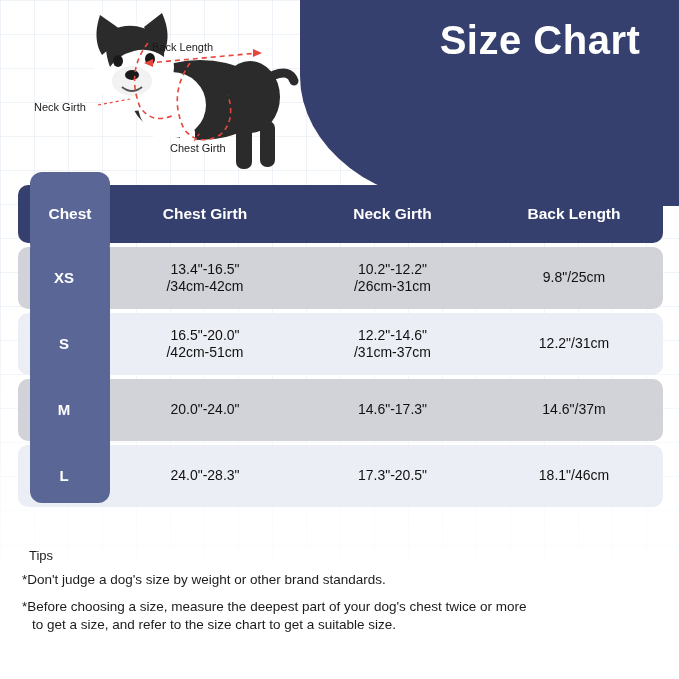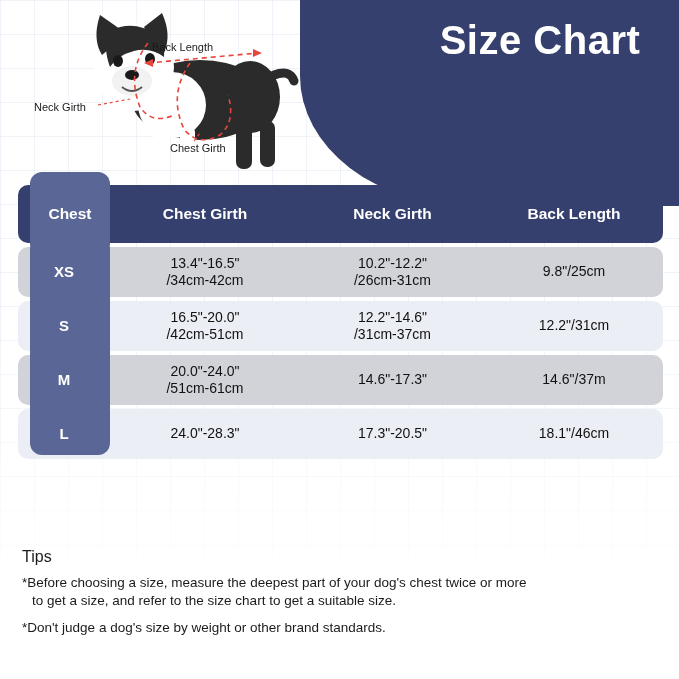--- a/index.html
+++ b/index.html
@@ -116,21 +116,21 @@
   .col-c { width: 190px; text-align: center; }
   .col-n { width: 185px; text-align: center; }
   .col-b { width: 178px; text-align: center; }
 
   .body-rows {
     position: relative;
     margin-top: 4px;
   }
   .row {
     position: relative;
-    height: 50px;
+    height: 62px;
     margin-bottom: 4px;
     border-radius: 10px;
     display: flex;
     align-items: center;
     font-size: 14px;
     color: #111111;
   }
   .row.alt0 { background: #d2d3d8; }
   .row.alt1 { background: #eceef5; }
   .row .cell {
@@ -162,23 +162,24 @@
   }
 
   
   .tips {
     position: absolute;
     left: 22px;
     top: 548px;
     width: 636px;
   }
   .tips-title {
-    font-size: 16px;
+    font-size: 13px;
     color: #1b1b1b;
     margin-bottom: 8px;
+    margin-left: 7px;
   }
   .tip-line {
     font-size: 13.5px;
     color: #1b1b1b;
     line-height: 1.35;
     margin-bottom: 9px;
   }
   .tip-line .indent { display: block; padding-left: 10px; }
 </style>
 </head>
@@ -272,21 +273,20 @@
           <div>12.2"-14.6"</div>
           <div>/31cm-37cm</div>
         </div>
         <div class="cell c-back">12.2"/31cm</div>
       </div>
 
       <div class="row alt0">
         <div class="cell c-size">M</div>
         <div class="cell c-chest">
           <div>20.0"-24.0"</div>
-          <div>/51cm-61cm</div>
         </div>
         <div class="cell c-neck">
           <div>14.6"-17.3"</div>
         </div>
         <div class="cell c-back">14.6"/37m</div>
       </div>
 
       <div class="row alt1">
         <div class="cell c-size">L</div>
         <div class="cell c-chest">
@@ -298,20 +298,20 @@
         <div class="cell c-back">18.1"/46cm</div>
       </div>
 
     </div>
 
     <div class="size-tab">Chest</div>
   </div>
 
   <div class="tips">
     <div class="tips-title">Tips</div>
+    <div class="tip-line">*Don't judge a dog's size by weight or other brand standards.</div>
     <div class="tip-line">
       <span>*Before choosing a size, measure the deepest part of your dog's chest twice or more</span>
       <span class="indent">to get a size, and refer to the size chart to get a suitable size.</span>
     </div>
-    <div class="tip-line">*Don't judge a dog's size by weight or other brand standards.</div>
   </div>
 
 </div>
 
 </body></html>

